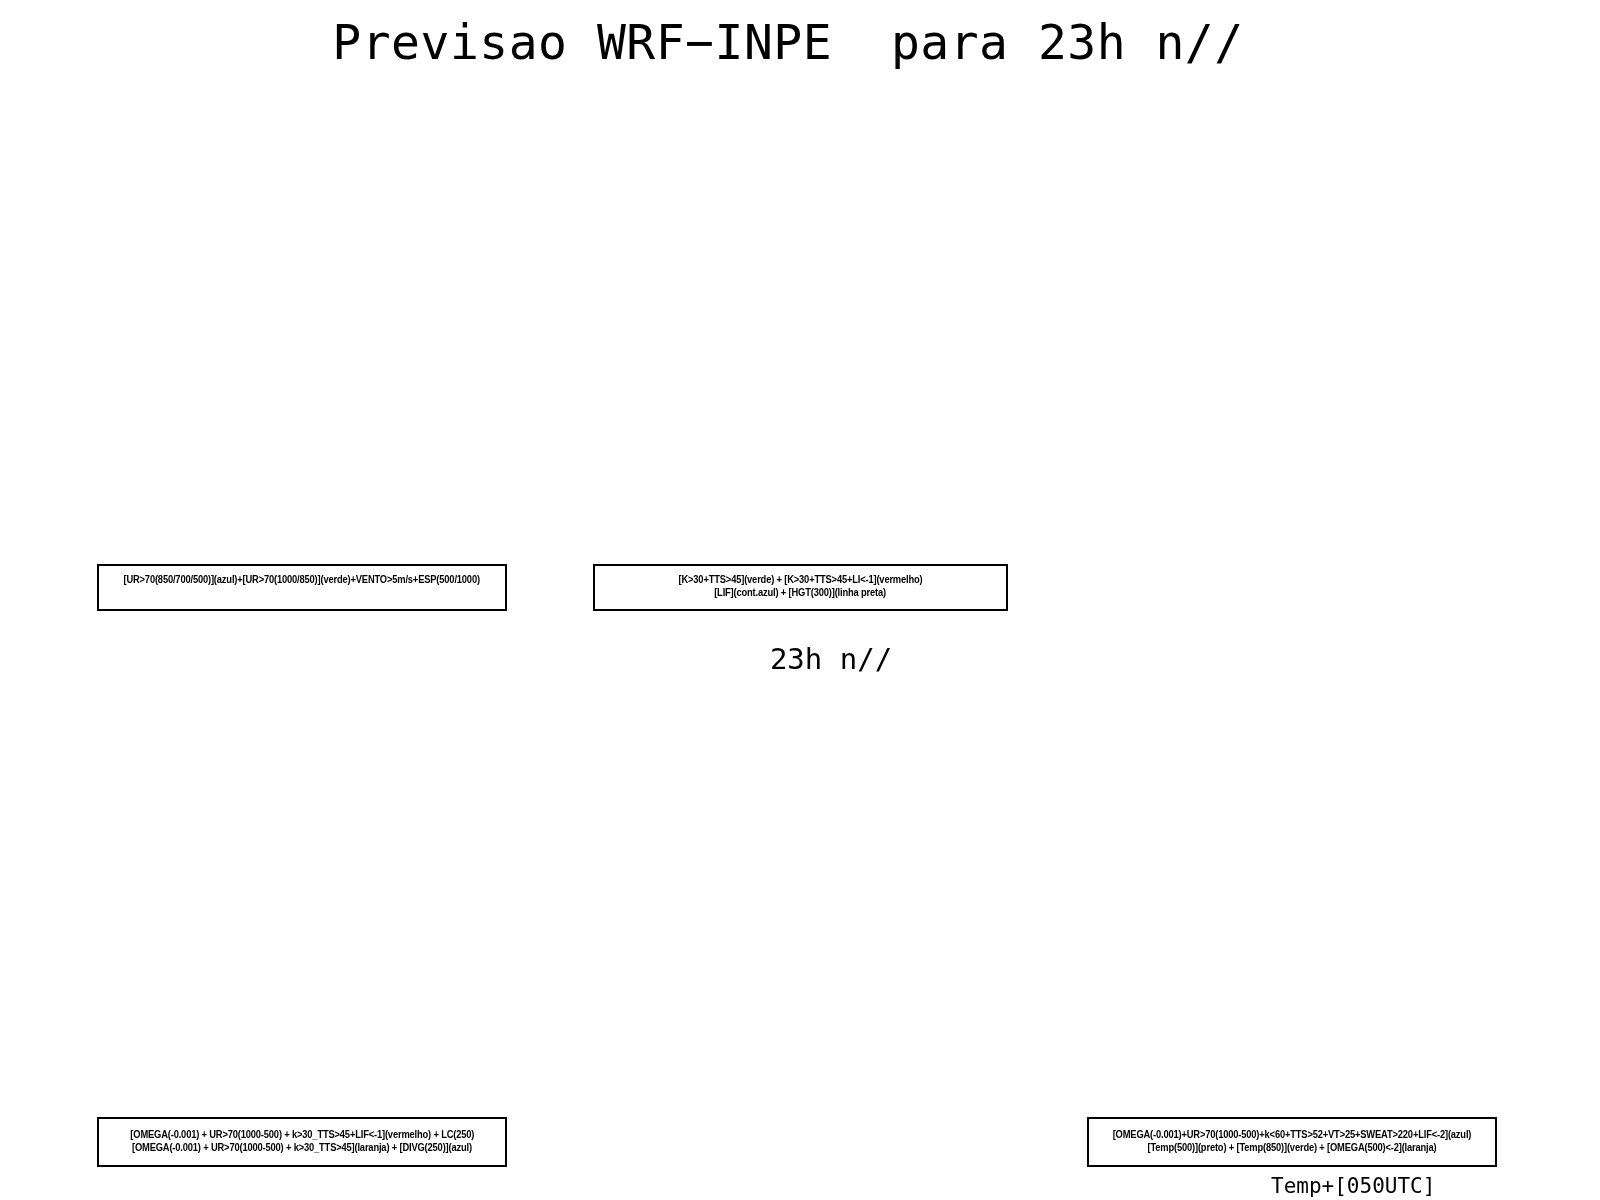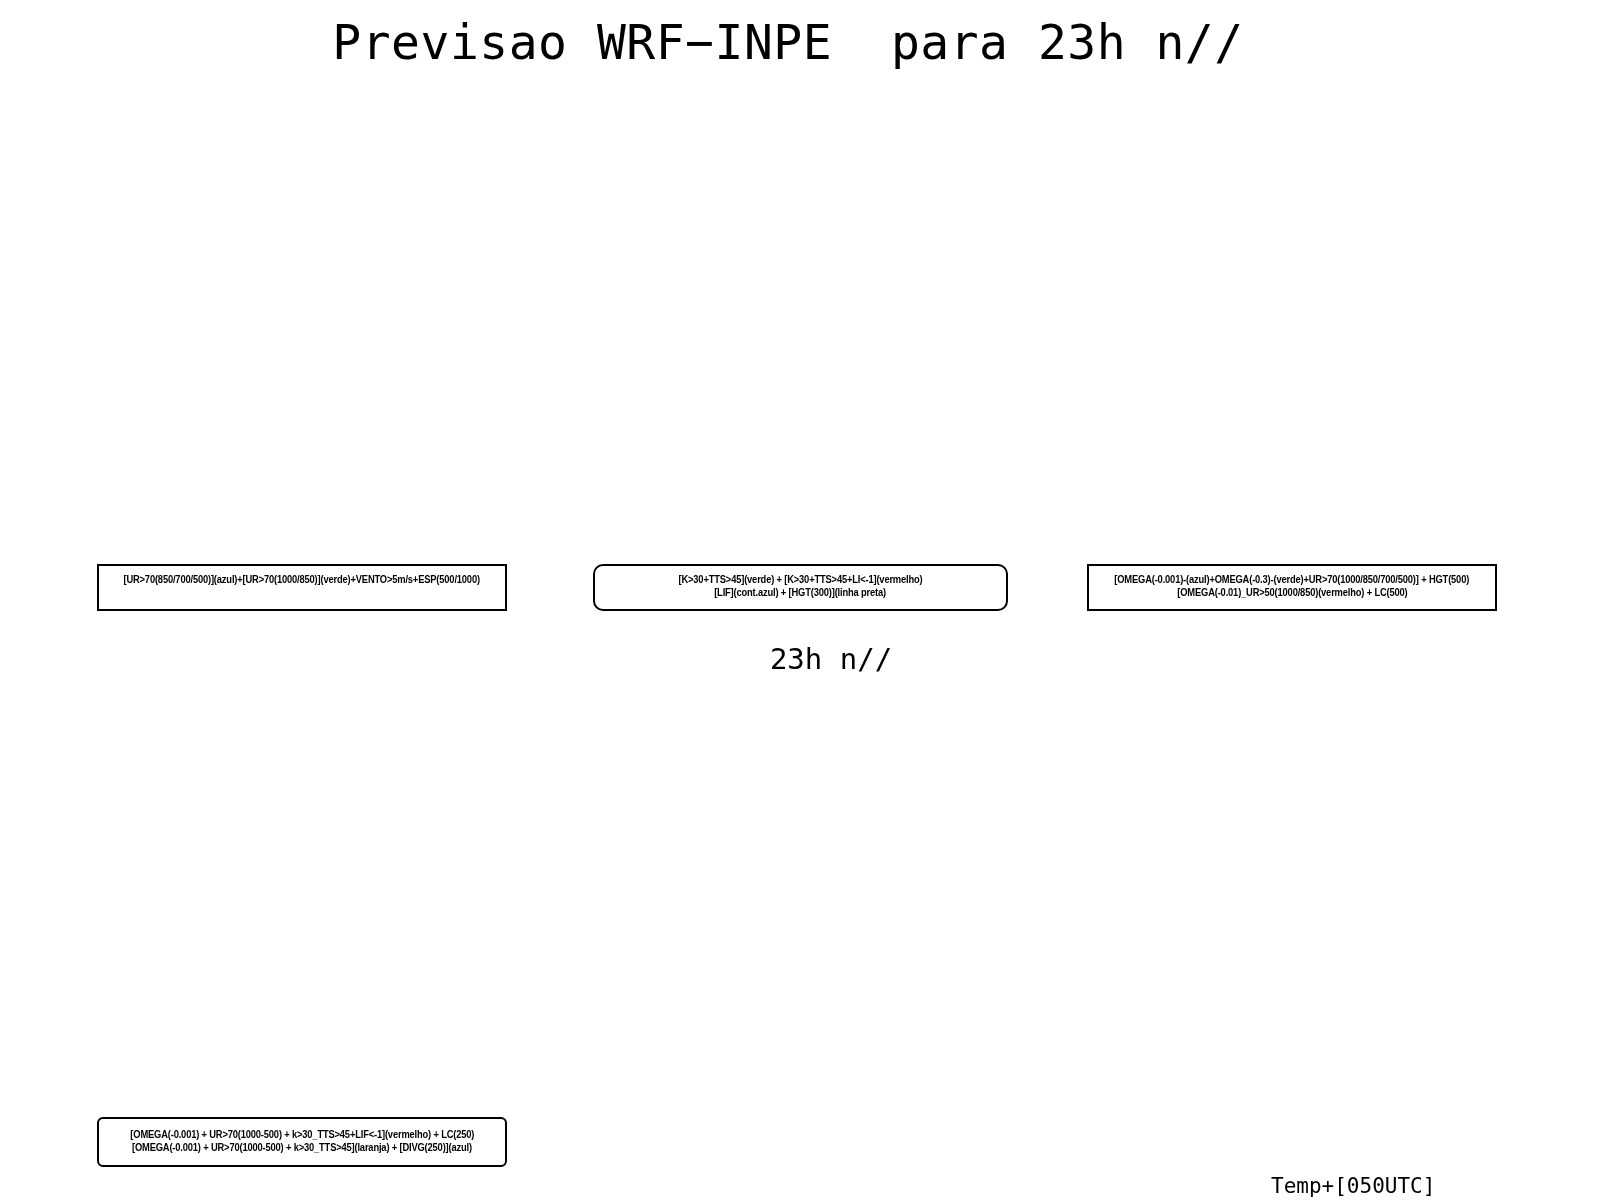--- a/index.html
+++ b/index.html
@@ -51,23 +51,23 @@
     box-sizing: border-box;
     border: 2px solid #000000;
     background: #ffffff;
     display: flex;
     flex-direction: column;
     align-items: center;
     justify-content: flex-start;
     overflow: visible;
   }
   .panel-top { top: 564px; height: 47px; padding-top: 7px; }
-  .panel-bottom { top: 1117px; height: 50px; padding-top: 9px; border-radius: 6px; }
+  .panel-bottom { top: 1117px; height: 50px; padding-top: 9px; }
   .p1 { left: 97px;  width: 410px; }
-  .p2 { left: 593px; width: 415px; border-radius: 10px; }
+  .p2 { left: 593px; width: 415px; }
   .p3 { left: 1087px; width: 410px; }
   .p4 { left: 97px;  width: 410px; }
   .p5 { left: 583px; width: 435px; }
   .p6 { left: 1087px; width: 410px; }
   .box-line {
     font-family: "Liberation Sans", sans-serif;
     font-weight: bold;
     font-size: 11px;
     line-height: 13px;
     color: #000000;
@@ -85,29 +85,29 @@
 
   <div class="panel panel-top p1">
     <div class="box-line">[UR&gt;70(850/700/500)](azul)+[UR&gt;70(1000/850)](verde)+VENTO&gt;5m/s+ESP(500/1000)</div>
   </div>
 
   <div class="panel panel-top p2">
     <div class="box-line">[K&gt;30+TTS&gt;45](verde) + [K&gt;30+TTS&gt;45+LI&lt;-1](vermelho)</div>
     <div class="box-line">[LIF](cont.azul) + [HGT(300)](linha preta)</div>
   </div>
 
-  <div class="panel panel-top p3">
-    <div class="box-line">[OMEGA(-0.001)-(azul)+OMEGA(-0.3)-(verde)+UR&gt;70(1000/850/700/500)] + HGT(500)</div>
-    <div class="box-line">[OMEGA(-0.01)_UR&gt;50(1000/850)(vermelho) + LC(500)</div>
-  </div>
 
   <div class="subtitle vfont">23h n//</div>
 
   <div class="panel panel-bottom p4">
     <div class="box-line">[OMEGA(-0.001) + UR&gt;70(1000-500) + k&gt;30_TTS&gt;45+LIF&lt;-1](vermelho) + LC(250)</div>
     <div class="box-line">[OMEGA(-0.001) + UR&gt;70(1000-500) + k&gt;30_TTS&gt;45](laranja) + [DIVG(250)](azul)</div>
   </div>
 
 
+  <div class="panel panel-bottom p6">
+    <div class="box-line">[OMEGA(-0.001)+UR&gt;70(1000-500)+k&lt;60+TTS&gt;52+VT&gt;25+SWEAT&gt;220+LIF&lt;-2](azul)</div>
+    <div class="box-line">[Temp(500)](preto) + [Temp(850)](verde) + [OMEGA(500)&lt;-2](laranja)</div>
+  </div>
 
   <div class="footer vfont">Temp+[050UTC]</div>
 
 </div>
 
 </body></html>

